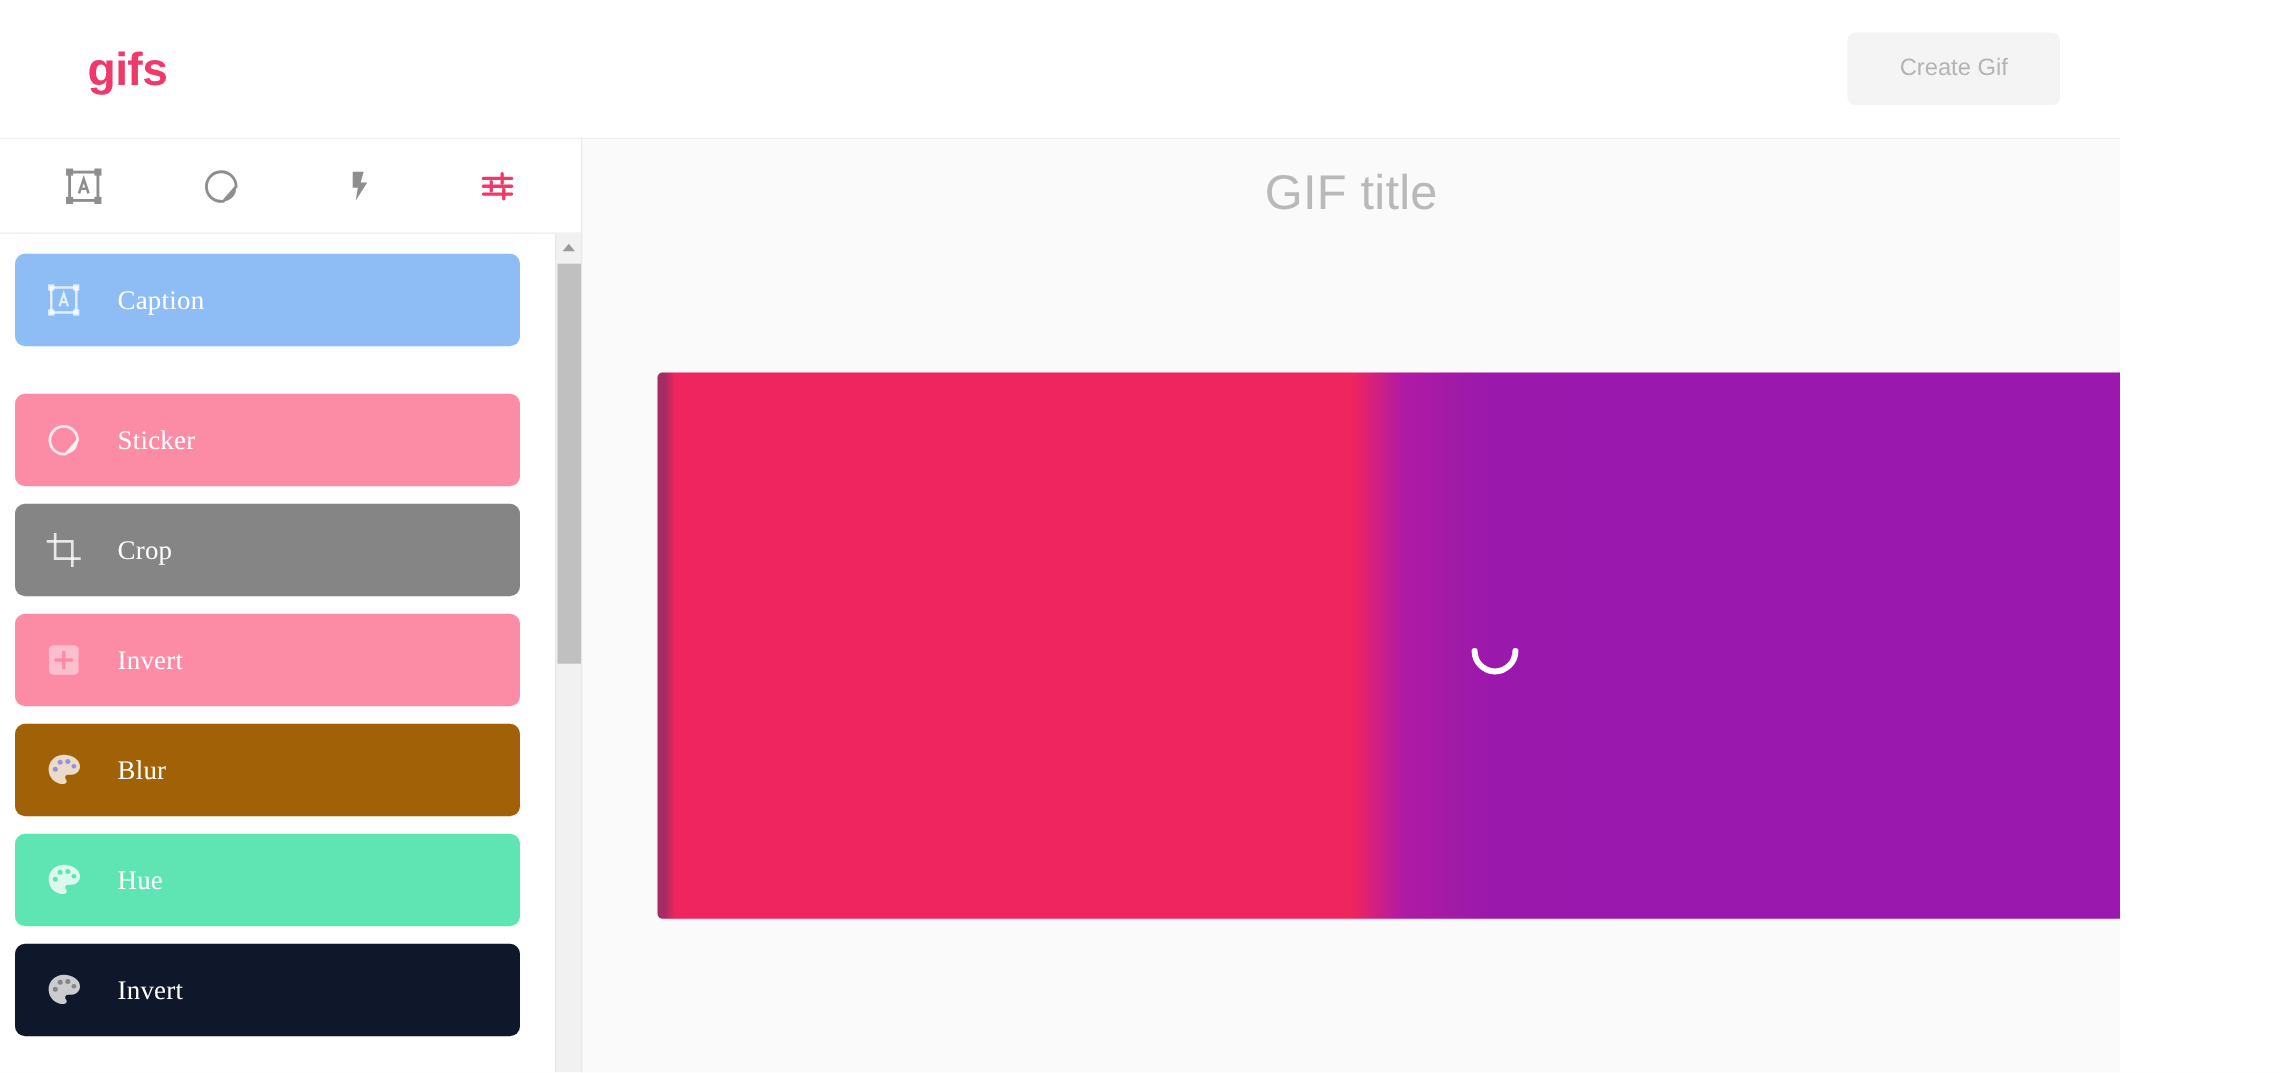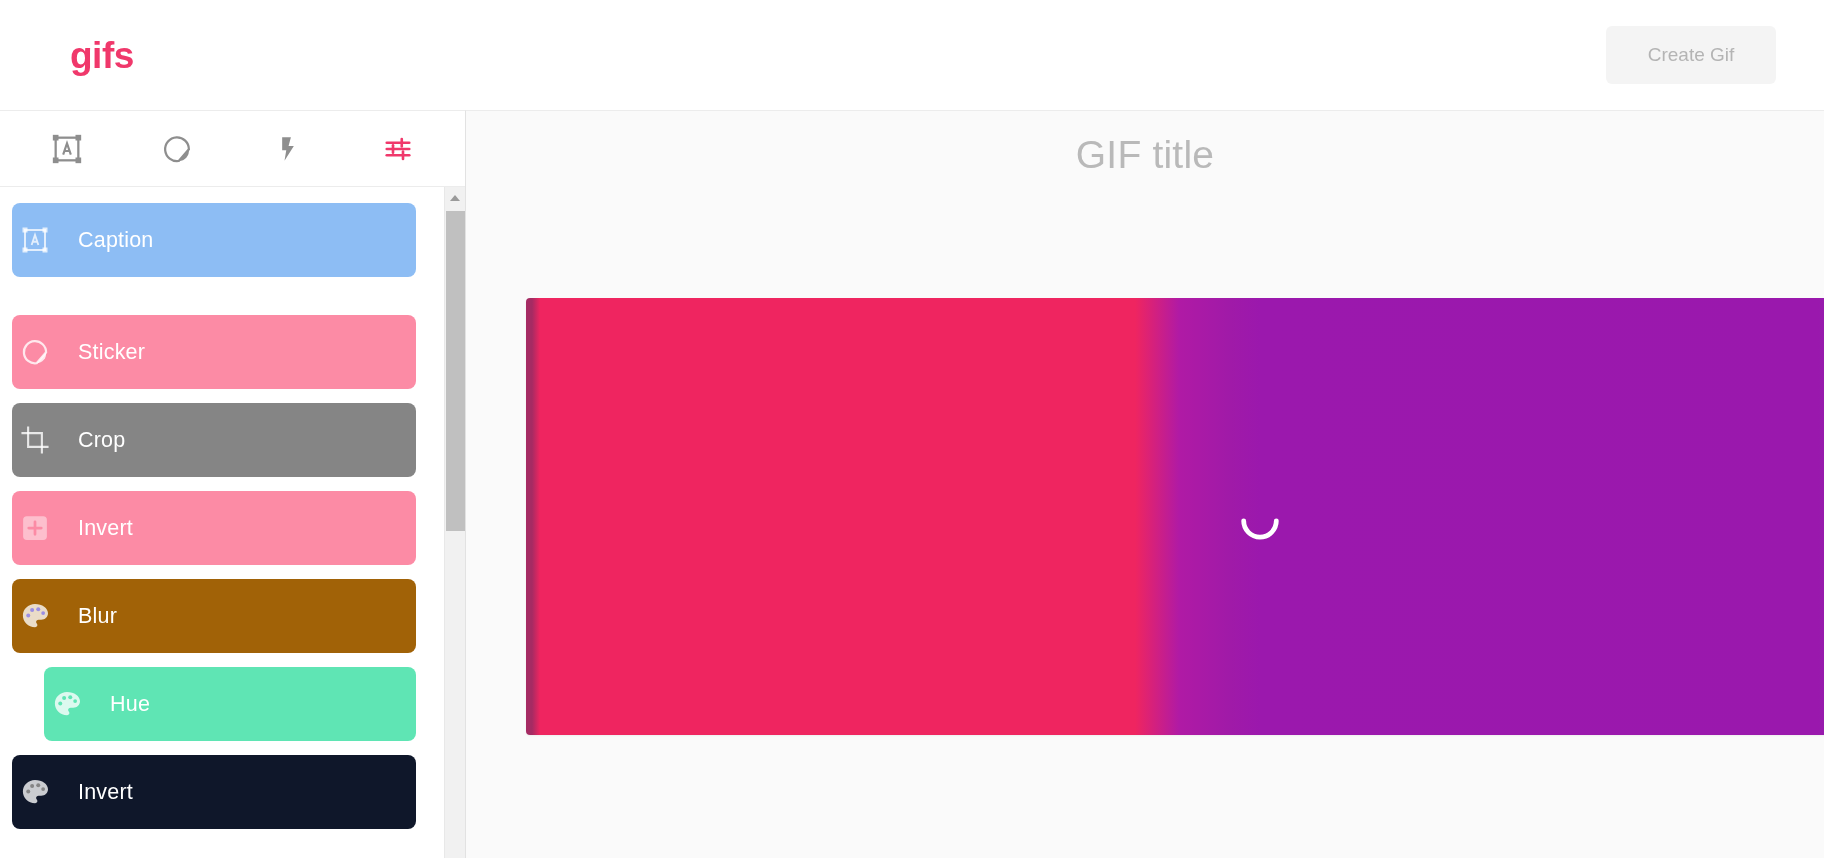--- a/index.html
+++ b/index.html
@@ -5,21 +5,21 @@
   * { box-sizing: border-box; margin: 0; padding: 0; }
   html, body {
     width: 1824px; height: 858px;
     overflow: hidden;
     background: #ffffff;
     font-family: "Liberation Sans", sans-serif;
     -webkit-font-smoothing: antialiased;
   }
 
   
-  #app { width: 1824px; height: 858px; display: flex; flex-direction: column; }
+  #app { width: 1696px; height: 858px; display: flex; flex-direction: column; }
 
   .header {
     height: 110px;
     min-height: 110px;
     background: #ffffff;
     display: flex;
     align-items: center;
     justify-content: space-between;
     padding: 0 48px 0 70px;
     position: relative;
@@ -98,23 +98,24 @@
     letter-spacing: 0.1px;
   }
 
   .adj-list { display: flex; flex-direction: column; gap: 14px; padding: 0 14px 0 12px; }
 
   .adj-item {
     height: 74px;
     border-radius: 8px;
     display: flex;
     align-items: center;
-    padding-left: 8px;
+    padding-left: 24px;
     cursor: pointer;
     user-select: none;
+    font-family: Liberation Serif, serif;
   }
   .adj-item .adj-icon {
     width: 30px; height: 30px;
     margin-right: 28px;
     display: flex; align-items: center; justify-content: center;
     flex: 0 0 auto;
   }
   .adj-item .adj-label {
     font-size: 21.5px;
     color: #ffffff;
@@ -329,21 +330,21 @@
                   <path d="M12 2.3 C6.6 2.3 2.3 6.4 2.3 11.6 c0 5.2 4.3 9.4 9.7 9.4 1.1 0 1.9-.8 1.9-1.8 0-.5-.2-.9-.5-1.2-.3-.3-.5-.7-.5-1.2 0-1 .8-1.8 1.9-1.8h2.2c3 0 5.4-2.3 5.4-5.2 0-4.2-4.6-7.5-10.4-7.5z"></path>
                   <circle cx="6.6" cy="11.5" r="1.6" fill="#9a8ee4"></circle>
                   <circle cx="9.7" cy="7.1" r="1.6" fill="#9a8ee4"></circle>
                   <circle cx="14.6" cy="6.6" r="1.6" fill="#9a8ee4"></circle>
                   <circle cx="18.5" cy="9.6" r="1.5" fill="#9a8ee4"></circle>
                 </svg>
               </span>
               <span class="adj-label">Blur</span>
             </div>
 
-            <div class="adj-item" style="background:#5fe5b4;margin-left:32px;">
+            <div class="adj-item" style="background:#5fe5b4;">
               <span class="adj-icon">
                 <svg width="30" height="30" viewBox="0 0 24 24" fill="rgba(255,255,255,.78)">
                   <path d="M12 2.3 C6.6 2.3 2.3 6.4 2.3 11.6 c0 5.2 4.3 9.4 9.7 9.4 1.1 0 1.9-.8 1.9-1.8 0-.5-.2-.9-.5-1.2-.3-.3-.5-.7-.5-1.2 0-1 .8-1.8 1.9-1.8h2.2c3 0 5.4-2.3 5.4-5.2 0-4.2-4.6-7.5-10.4-7.5z"></path>
                   <circle cx="6.6" cy="11.5" r="1.6" fill="#5fe5b4"></circle>
                   <circle cx="9.7" cy="7.1" r="1.6" fill="#5fe5b4"></circle>
                   <circle cx="14.6" cy="6.6" r="1.6" fill="#5fe5b4"></circle>
                   <circle cx="18.5" cy="9.6" r="1.5" fill="#5fe5b4"></circle>
                 </svg>
               </span>
               <span class="adj-label">Hue</span>

